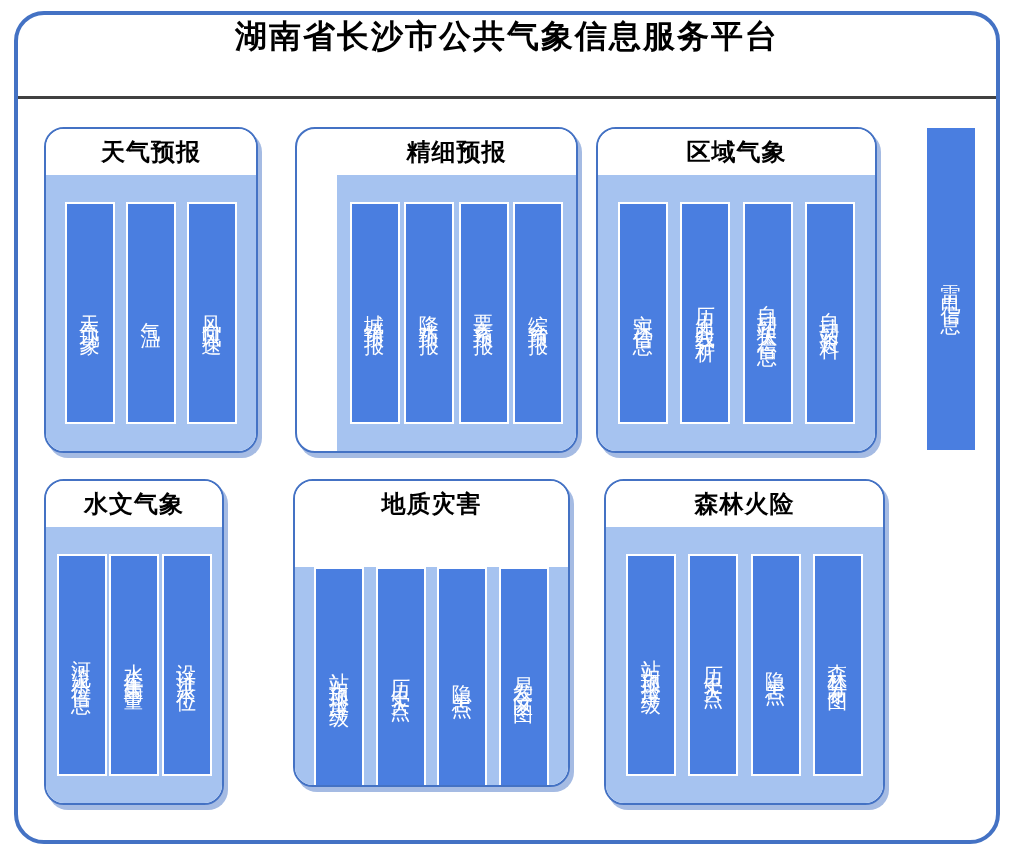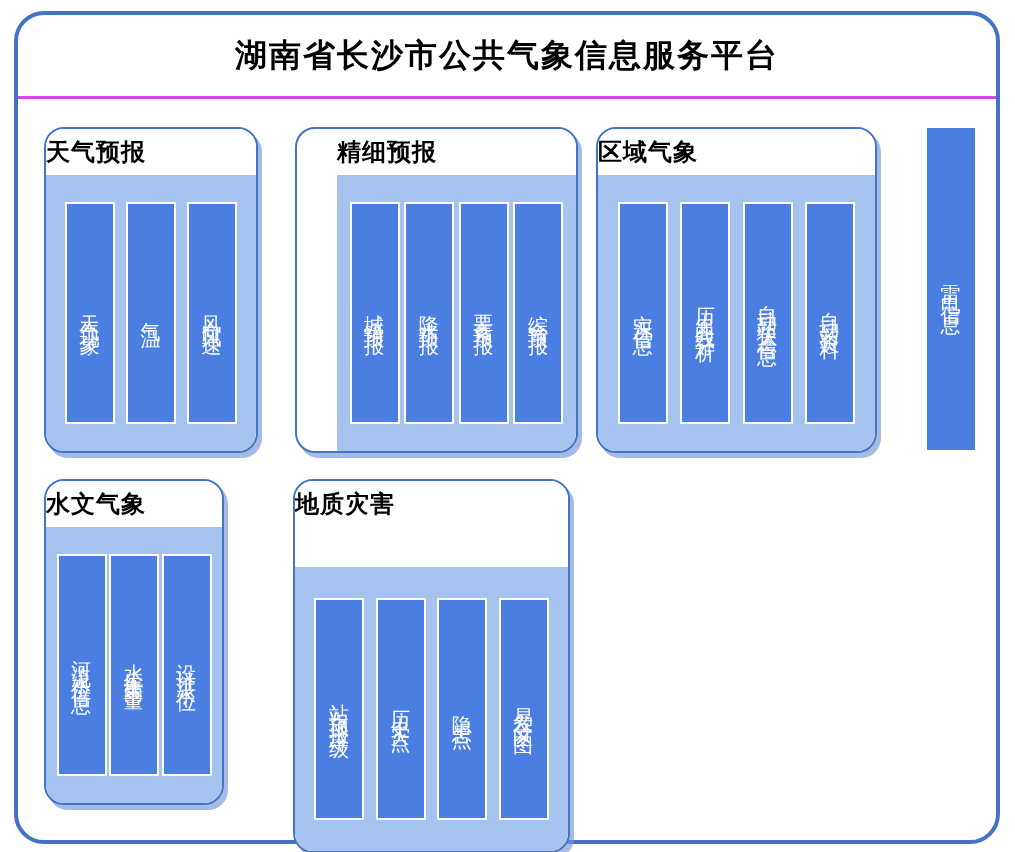--- a/index.html
+++ b/index.html
@@ -20,23 +20,22 @@
     left: 14px;
     top: 11px;
     width: 978px;
     height: 825px;
     border: 4px solid #4472C4;
     border-radius: 30px;
     background: #ffffff;
   }
   .title-band {
     height: 81px;
-    border-bottom: 3px solid #d946ef;
-    display: flex;
-    align-items: center;
+    border-bottom: 3px solid #404040;
+    display: flex;
     justify-content: center;
   }
   .main-title {
     font-size: 32px;
     font-weight: bold;
     color: #000000;
     letter-spacing: 2px;
   }
   .panel {
     position: absolute;
@@ -46,21 +45,21 @@
     border-radius: 20px;
     box-shadow: 4px 5px 0 rgba(116, 150, 212, 0.65);
     overflow: hidden;
     display: flex;
     flex-direction: column;
   }
   .panel-header {
     flex: 0 0 46px;
     display: flex;
     align-items: center;
-    justify-content: flex-start;
+    justify-content: center;
     background: #ffffff;
   }
   .panel-title {
     font-size: 24px;
     font-weight: bold;
     color: #000000;
     letter-spacing: 1px;
   }
   .panel-body {
     flex: 1;
@@ -101,21 +100,21 @@
     justify-content: center;
   }
   .side-bar .bar-label {
     letter-spacing: 10px;
   }
   
   .p1 { left: 44px;  top: 127px; width: 214px; height: 326px; }
   .p2 { left: 295px; top: 127px; width: 283px; height: 326px; padding-left: 40px; }
   .p3 { left: 596px; top: 127px; width: 281px; height: 326px; }
   .p4 { left: 44px;  top: 479px; width: 180px; height: 326px; }
-  .p5 { left: 293px; top: 479px; width: 277px; height: 374px; gap: 40px; }
+  .p5 { left: 293px; top: 479px; width: 277px; height: 308px; gap: 40px; }
   .p6 { left: 604px; top: 479px; width: 281px; height: 326px; }
 </style>
 </head>
 <body>
 
 <div class="stage">
 
   <div class="outer-frame">
     <div class="title-band">
       <div class="main-title">湖南省长沙市公共气象信息服务平台</div>
@@ -209,18 +208,37 @@
         </div>
       <div class="bar">
           <span class="bar-label">隐患点</span>
         </div>
       <div class="bar">
           <span class="bar-label">易发分区图</span>
         </div>
     </div>
   </div>
 
+  <div class="panel p6">
+    <div class="panel-header">
+      <span class="panel-title">森林火险</span>
+    </div>
+    <div class="panel-body">
+      <div class="bar">
+          <span class="bar-label">站点预报等级</span>
+        </div>
+      <div class="bar">
+          <span class="bar-label">历史灾点</span>
+        </div>
+      <div class="bar">
+          <span class="bar-label">隐患点</span>
+        </div>
+      <div class="bar">
+          <span class="bar-label">森林分布图</span>
+        </div>
+    </div>
+  </div>
 
   <div class="side-bar">
     <span class="bar-label">雷电信息</span>
   </div>
 
 </div>
 
 </body></html>

